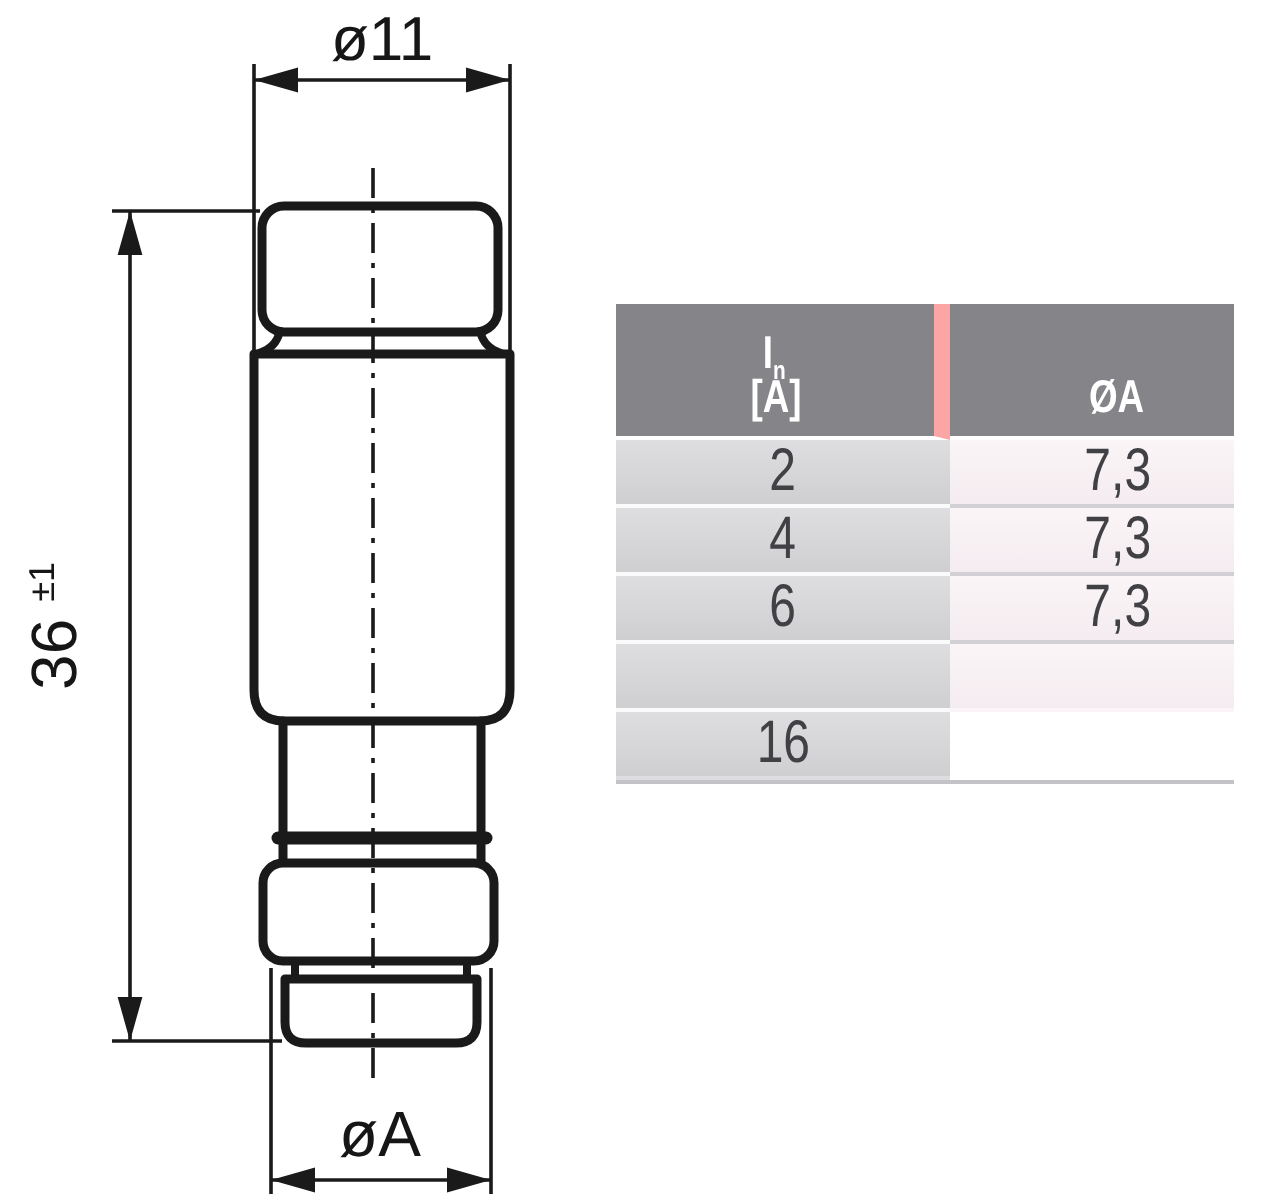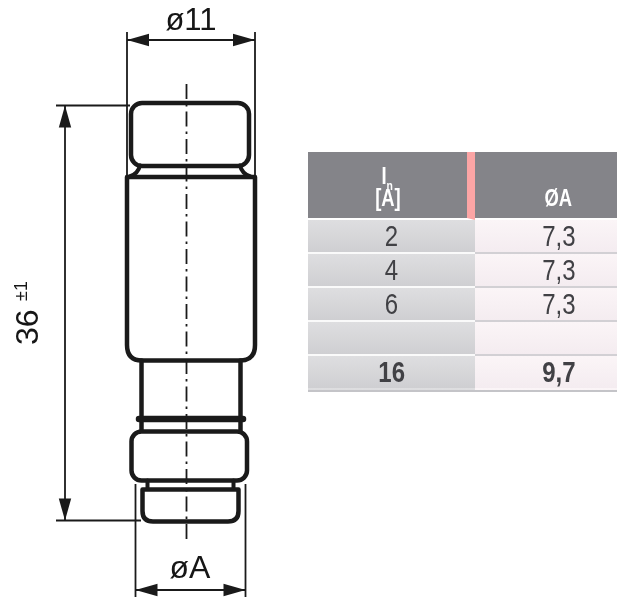--- a/index.html
+++ b/index.html
@@ -28,21 +28,21 @@
   .hline1 sub{font-size:13px;line-height:0;}
   .hline2{font-size:23px;line-height:25px;}
   .th-right .hlabel{font-size:23px;line-height:25px;}
   .td{
     height:34px;box-sizing:border-box;
     display:flex;align-items:center;justify-content:center;
     font-size:30px;color:#414145;
   }
   .td-left{background:linear-gradient(#dedee0,#cfcfd2);border-bottom:2px solid #fafafa;}
   .td-right{background:linear-gradient(#fbf5f7,#f4ecf0);border-bottom:2px solid #d2d0d4;}
-  .spec-table > .td:nth-last-child(-n+2){border-bottom-color:transparent;font-weight:bold;}
+  .spec-table > .td:nth-last-child(-n+2){border-bottom-color:transparent;}
   .cond{display:inline-block;transform:scaleX(0.8);transform-origin:center;}
 </style>
 </head>
 <body>
 
 <div class="stage">
 
   <svg class="drawing" width="300" height="600" viewBox="0 0 300 600">
 
     <g stroke="#1a1a1a" stroke-width="1.8" fill="none">
@@ -134,18 +134,15 @@
     <div class="td td-left">
         <span class="cond"></span>
       </div>
     <div class="td td-right">
         <span class="cond"></span>
       </div>
 
     <div class="td td-left">
         <span class="cond">16</span>
       </div>
-    <div class="td td-right">
-        <span class="cond">9,7</span>
-      </div>
 
   </div>
 </div>
 
 </body></html>

